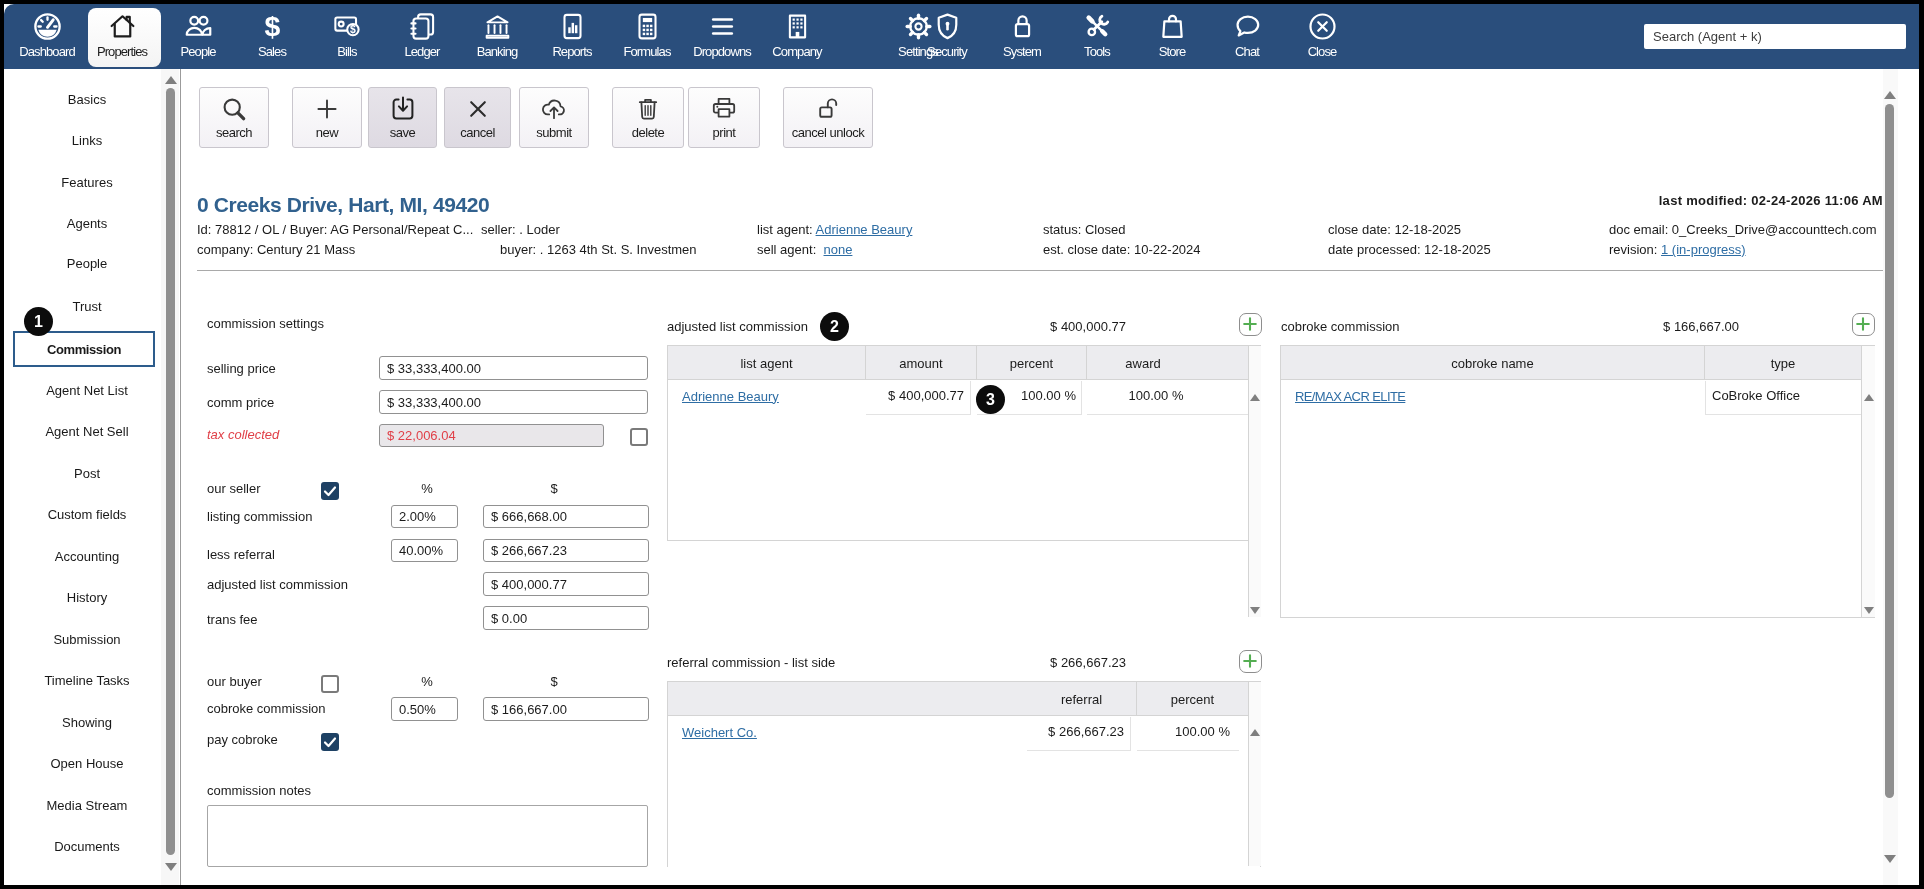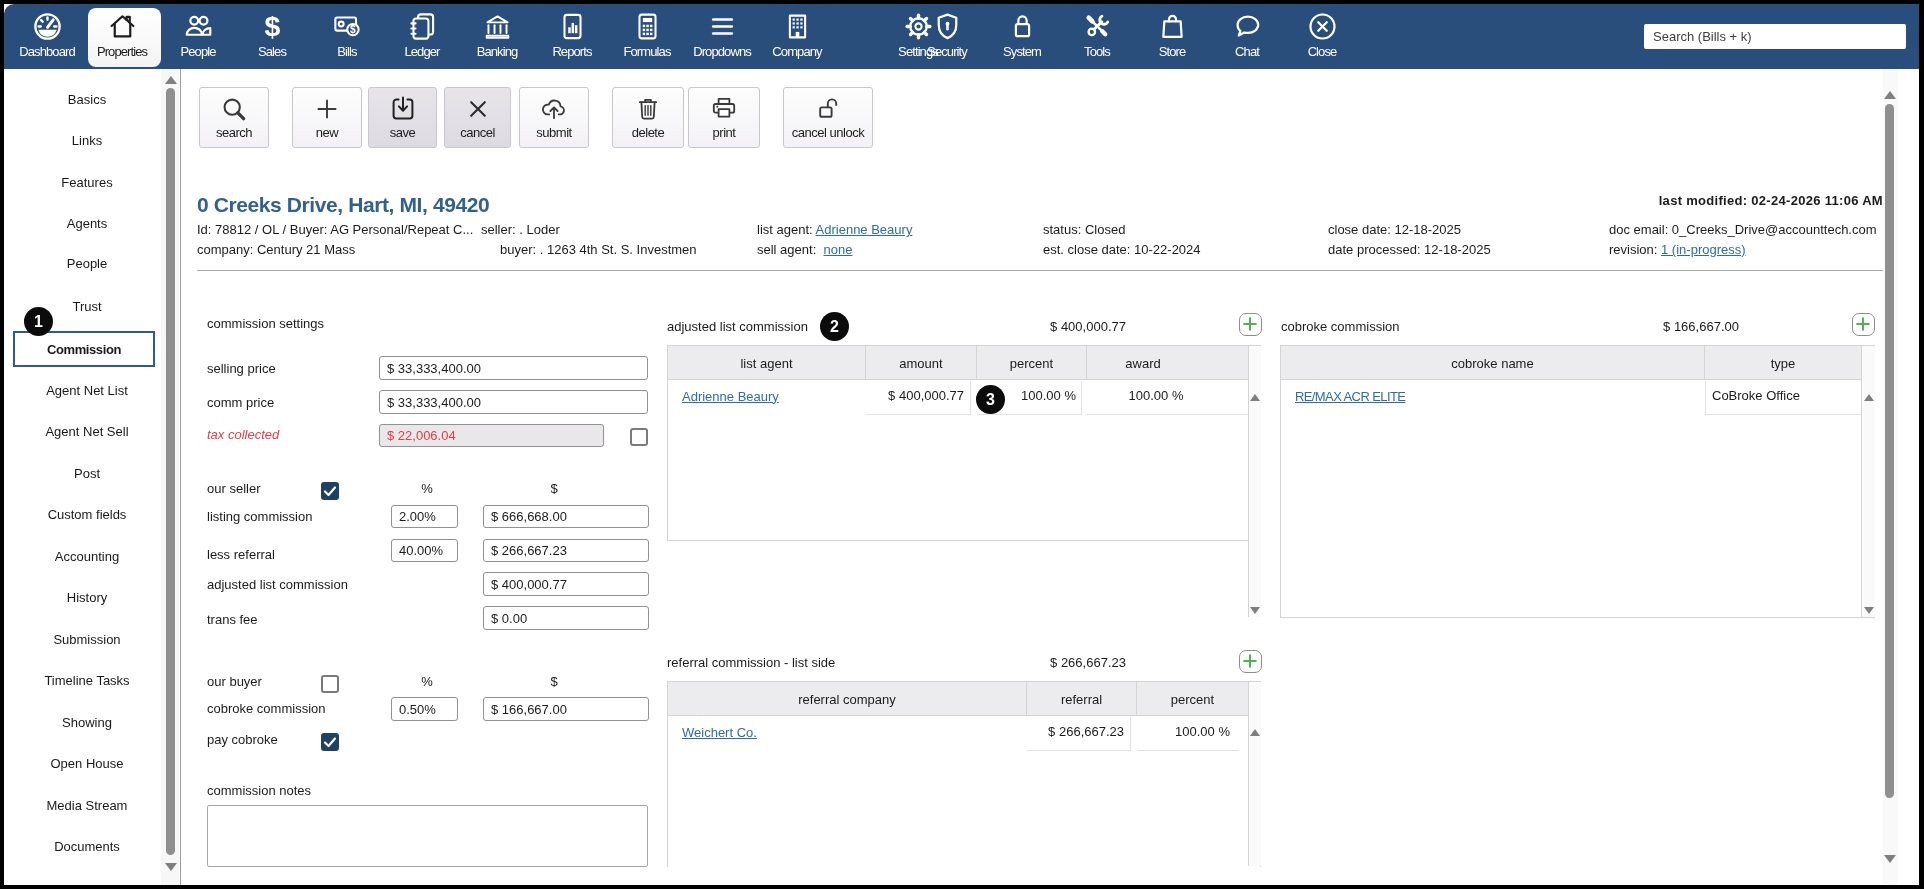--- a/index.html
+++ b/index.html
@@ -246,21 +246,21 @@
       </svg>
       <div class="nl">Chat</div>
     </div>
     <div class="nv" style="left:1280px">
       <svg width="31" height="31" viewBox="0 0 24 24" fill="none" stroke="#fff" stroke-width="1.7" stroke-linecap="round">
         <circle cx="12" cy="12" r="9.3"></circle>
         <path d="M8.7 8.7 L15.3 15.3 M15.3 8.7 L8.7 15.3"></path>
       </svg>
       <div class="nl">Close</div>
     </div>
-    <div id="searchBox">Search (Bills + k)</div>
+    <div id="searchBox">Search (Agent + k)</div>
   </div>
   <div id="sidebar">
     <div class="sideitem" style="top:74px">Basics</div>
     <div class="sideitem" style="top:115px">Links</div>
     <div class="sideitem" style="top:157px">Features</div>
     <div class="sideitem" style="top:198px">Agents</div>
     <div class="sideitem" style="top:238px">People</div>
     <div class="sideitem" style="top:281px">Trust</div>
     <div id="commissionBox">Commission</div>
     <div class="sideitem" style="top:365px">Agent Net List</div>
@@ -452,21 +452,20 @@
 
     <div class="t15" style="left:663px; top:651px">referral commission - list side</div>
     <div class="t15" style="left:984px; top:651px; width:200px; text-align:center">$ 266,667.23</div>
     <div class="plusbtn" style="left:1235px; top:646px">
       <svg width="20" height="20" viewBox="0 0 20 20" fill="none" stroke="#54ae52" stroke-width="2.1" stroke-linecap="round">
           <path d="M10 4.2 V15.8 M4.2 10 H15.8"></path>
         </svg>
     </div>
     <div class="ptable" style="left:663px; top:677px; width:594px; height:186px; border-bottom:none">
       <div class="phead" style="width:592px"></div>
-      <div class="pcell" style="left:0; width:359px">referral company</div>
       <div class="pcell" style="left:359px; width:110px">referral</div>
       <div class="pcell" style="left:469px; width:111px; border-right:none">percent</div>
       <div class="rcell" style="left:14px; top:35px">
           <a class="lnk" href="#">Weichert Co.</a>
         </div>
       <div class="rcell" style="left:359px; top:35px; width:104px; justify-content:flex-end; border-bottom:1px solid #e3e3e3; border-right:1px solid #e3e3e3; padding-right:6px">$ 266,667.23</div>
       <div class="rcell" style="left:469px; top:35px; width:102px; justify-content:flex-end; border-bottom:1px solid #e3e3e3; padding-right:9px">100.00 %</div>
       <div class="tstrip" style="left:580px; width:13px; height:184px">
         <div class="arr-up" style="left:1px; top:47px; border-left-width:5px; border-right-width:5px; border-bottom-width:7px"></div>
       </div>

